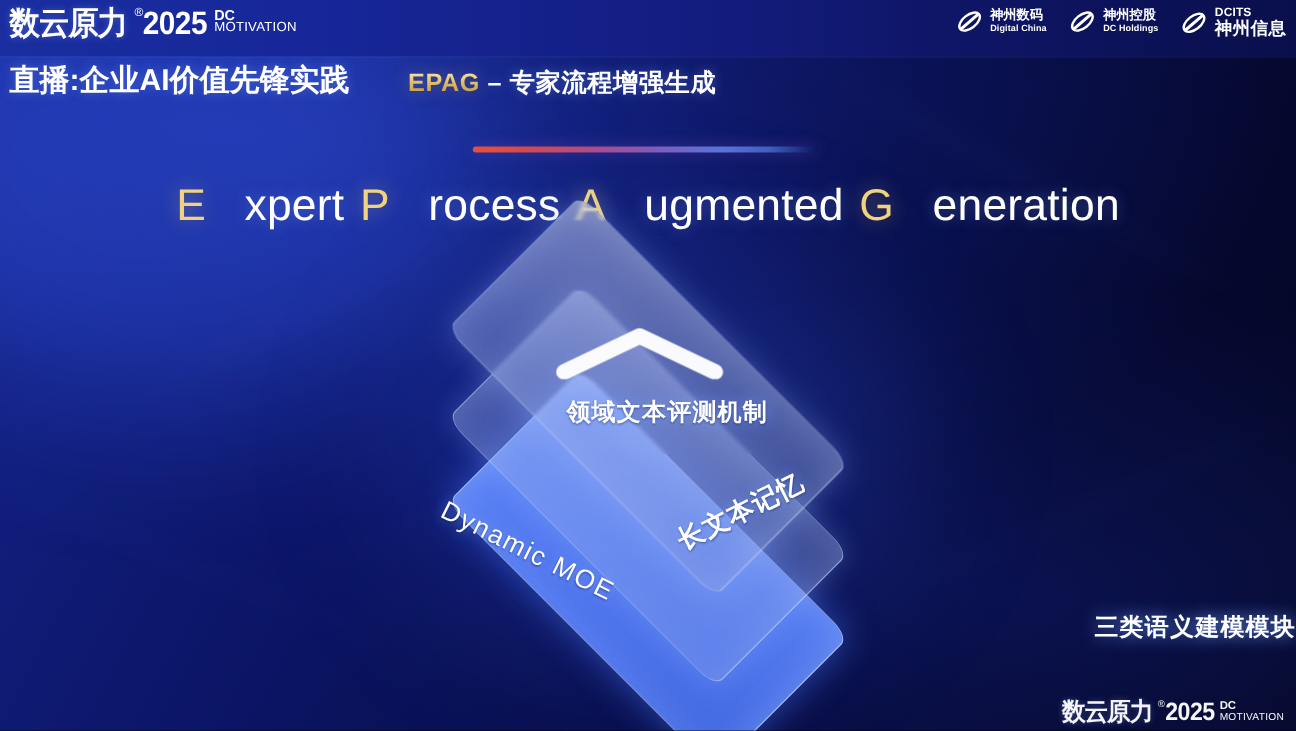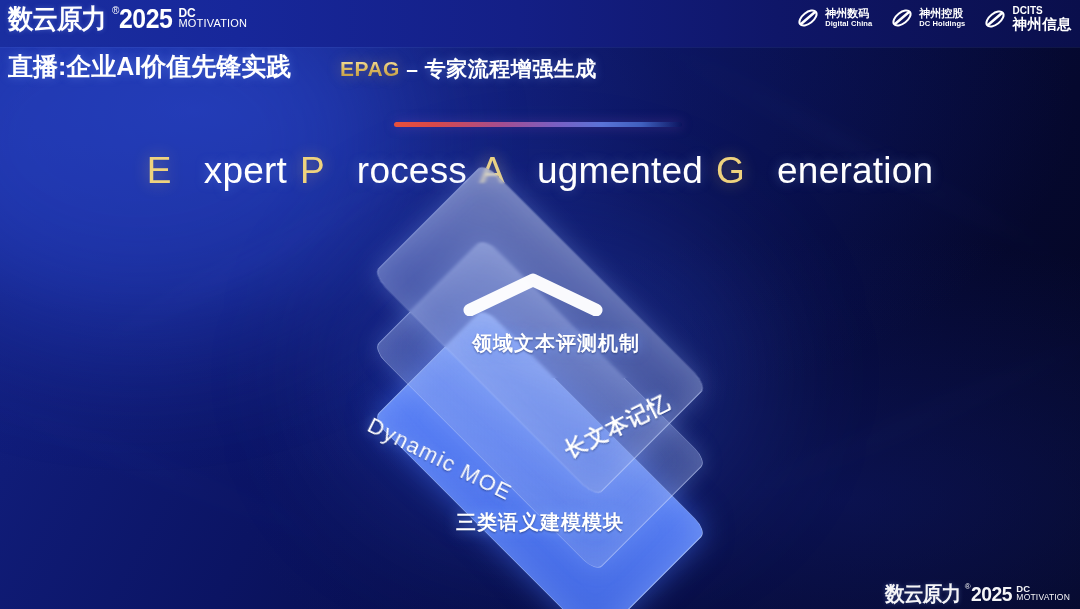--- a/index.html
+++ b/index.html
@@ -193,21 +193,21 @@
     font-weight: 700;
   }
   #label-top {
     left: 0; top: 330px; width: 1080px; text-align: center;
     font-size: 20px;
     letter-spacing: 1px;
     text-shadow: 0 0 12px rgba(120,160,255,0.7), 0 1px 2px rgba(10,20,70,0.6);
     padding-left: 16px;
   }
   #label-bottom {
-    left: 0; top: 509px; width: 1080px; text-align: center;
+    left: 0; top: 509px; width: 1080px; text-align: right;
     font-size: 20px;
     letter-spacing: 1px;
     text-shadow: 0 0 14px rgba(120,165,255,0.85), 0 1px 2px rgba(10,25,90,0.7);
   }
   #label-left {
     left: 369px; top: 411px;
     font-size: 22px;
     font-weight: 400;
     letter-spacing: 1.5px;
     transform: rotate(26.5deg);

